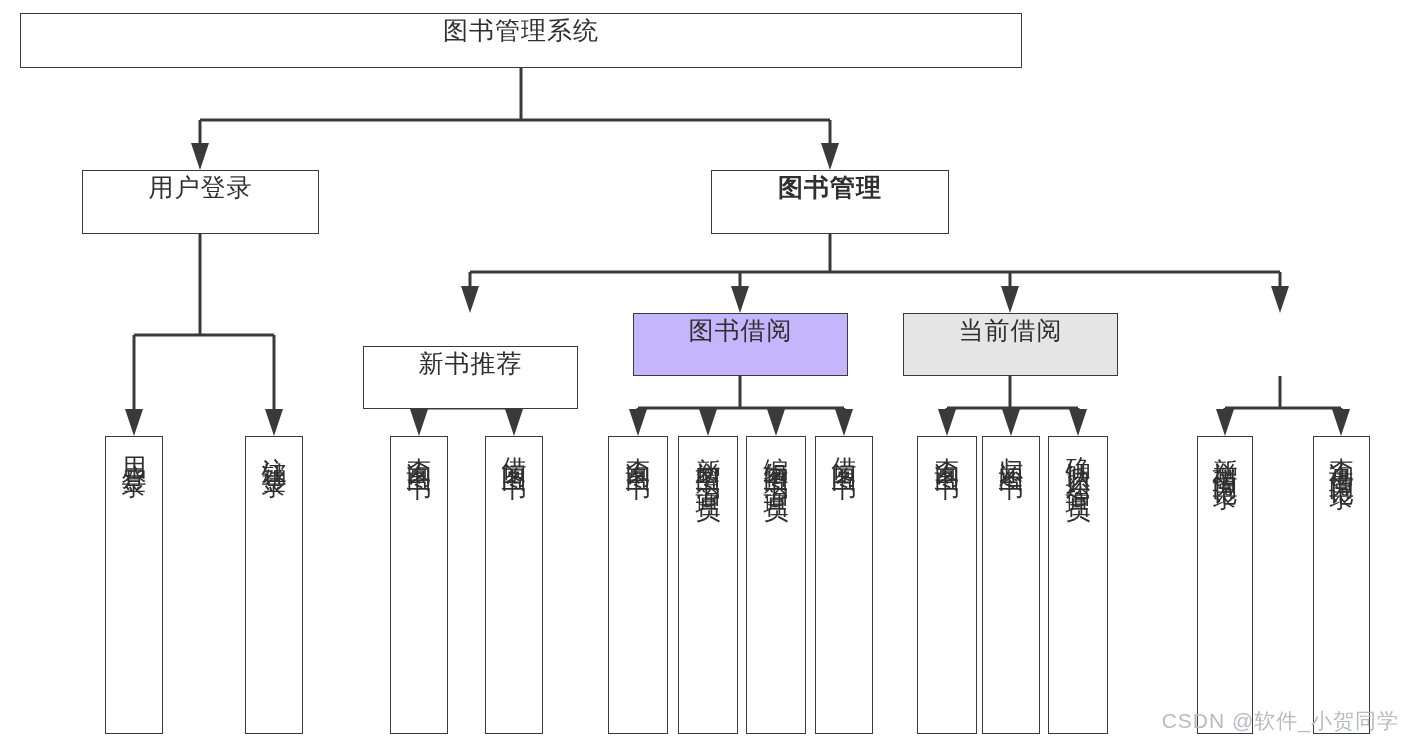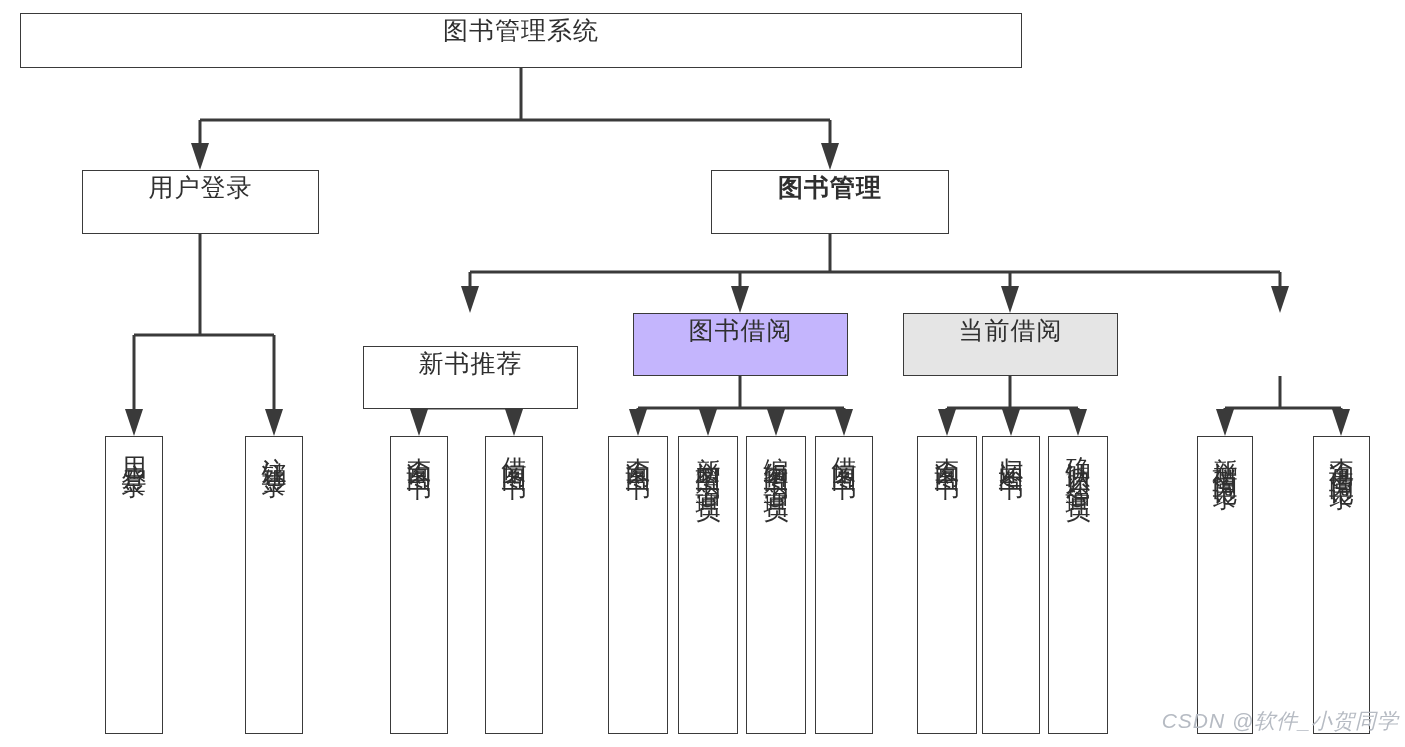--- a/index.html
+++ b/index.html
@@ -55,21 +55,20 @@
   }
   .watermark {
     position: absolute;
     right: 6px;
     bottom: 12px;
     z-index: 3;
     font-size: 21px;
     color: #b6bbc3;
     white-space: nowrap;
     letter-spacing: 1px;
-    font-style: italic;
   }
 </style>
 </head>
 <body>
 
 <div class="canvas">
   <svg id="connector-layer" width="1405" height="747" viewBox="0 0 1405 747" xmlns="http://www.w3.org/2000/svg">
       <line x1="521" y1="68" x2="521" y2="120" stroke="#3a3a3a" stroke-width="3"></line>
       <line x1="200" y1="120" x2="830" y2="120" stroke="#3a3a3a" stroke-width="3"></line>
       <line x1="200" y1="120" x2="200" y2="147" stroke="#3a3a3a" stroke-width="3"></line>

